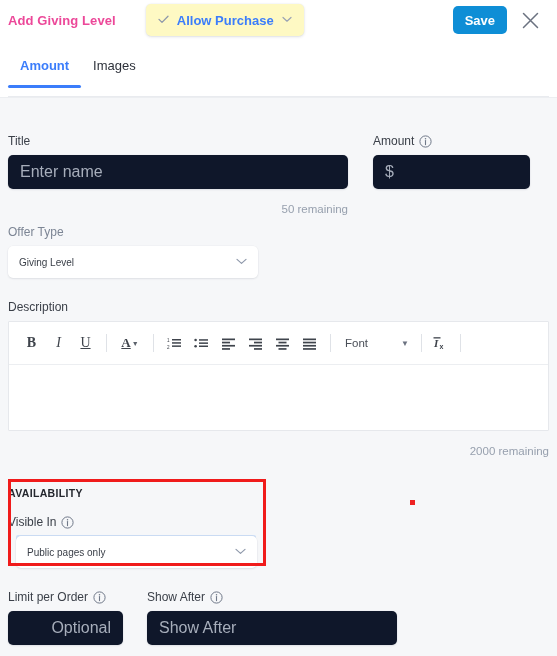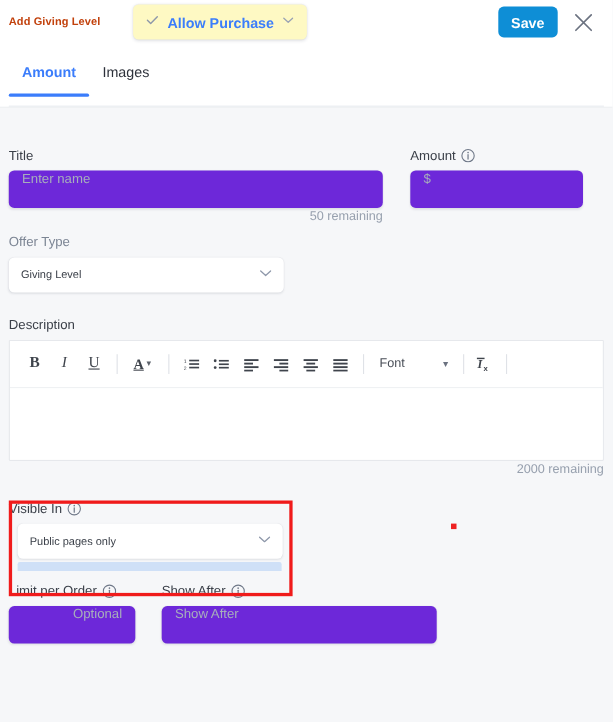--- a/index.html
+++ b/index.html
@@ -20,23 +20,23 @@
   .header {
     height: 40px;
     background: #ffffff;
     display: flex;
     align-items: center;
     padding: 0 14px 0 8px;
     box-sizing: border-box;
     position: relative;
   }
   .header-title {
-    font-size: 10px;
+    font-size: 13px;
     font-weight: bold;
-    color: #c2410c;
+    color: #ec4899;
     letter-spacing: 0.1px;
     white-space: nowrap;
   }
   .purchase-pill {
     margin-left: 30px;
     height: 32px;
     min-width: 148px;
     background: #fef9c3;
     border-radius: 5px;
     box-shadow: 0 1px 3px rgba(20,30,60,0.13), 0 0 0 0.5px rgba(30,40,70,0.04);
@@ -142,36 +142,37 @@
   }
   .label.muted { color: #7c8594; }
   .info-icon {
     display: inline-flex;
     align-items: center;
     justify-content: center;
     width: 13px;
     height: 13px;
   }
   .field {
-    background: #6d28d9;
+    background: #0f172a;
     border-radius: 5px;
     height: 34px;
     box-sizing: border-box;
     display: flex;
+    align-items: center;
     padding: 0 12px;
-    font-size: 12px;
+    font-size: 16px;
     color: #3b4049;
     box-shadow: 0 1px 2px rgba(25,35,60,0.09), 0 0 0 0.5px rgba(30,40,70,0.03);
   }
   .field .ph { color: #a7aebb; }
   .counter {
     font-size: 11.5px;
     color: #97a0ae;
     text-align: right;
-    margin-top: 2px;
+    margin-top: 14px;
   }
 
   .row-title { display: flex; gap: 0; margin-top: 36px; }
   .col-title { width: 340px; }
   .col-amount { margin-left: 25px; width: 157px; }
 
   .select {
     background: #ffffff;
     border-radius: 5px;
     height: 32px;
@@ -463,20 +464,21 @@
 
       <div class="editor-body"></div>
     </div>
     <div class="counter">2000 remaining</div>
   </div>
 
   <div class="availability-wrap">
     <div class="availability-box"></div>
     <div class="red-dot"></div>
 
+    <div class="avail-title">AVAILABILITY</div>
 
     <div style="margin-top:16px;">
       <div class="label">
         <span>Visible In</span>
         <span class="info-icon">
           <svg width="13" height="13" viewBox="0 0 13 13" fill="none">
             <circle cx="6.5" cy="6.5" r="5.6" stroke="#6f7888" stroke-width="1"></circle>
             <circle cx="6.5" cy="3.7" r="0.75" fill="#6f7888"></circle>
             <path d="M6.5 5.6 L6.5 9.6" stroke="#6f7888" stroke-width="1.1" stroke-linecap="round"></path>
           </svg>

